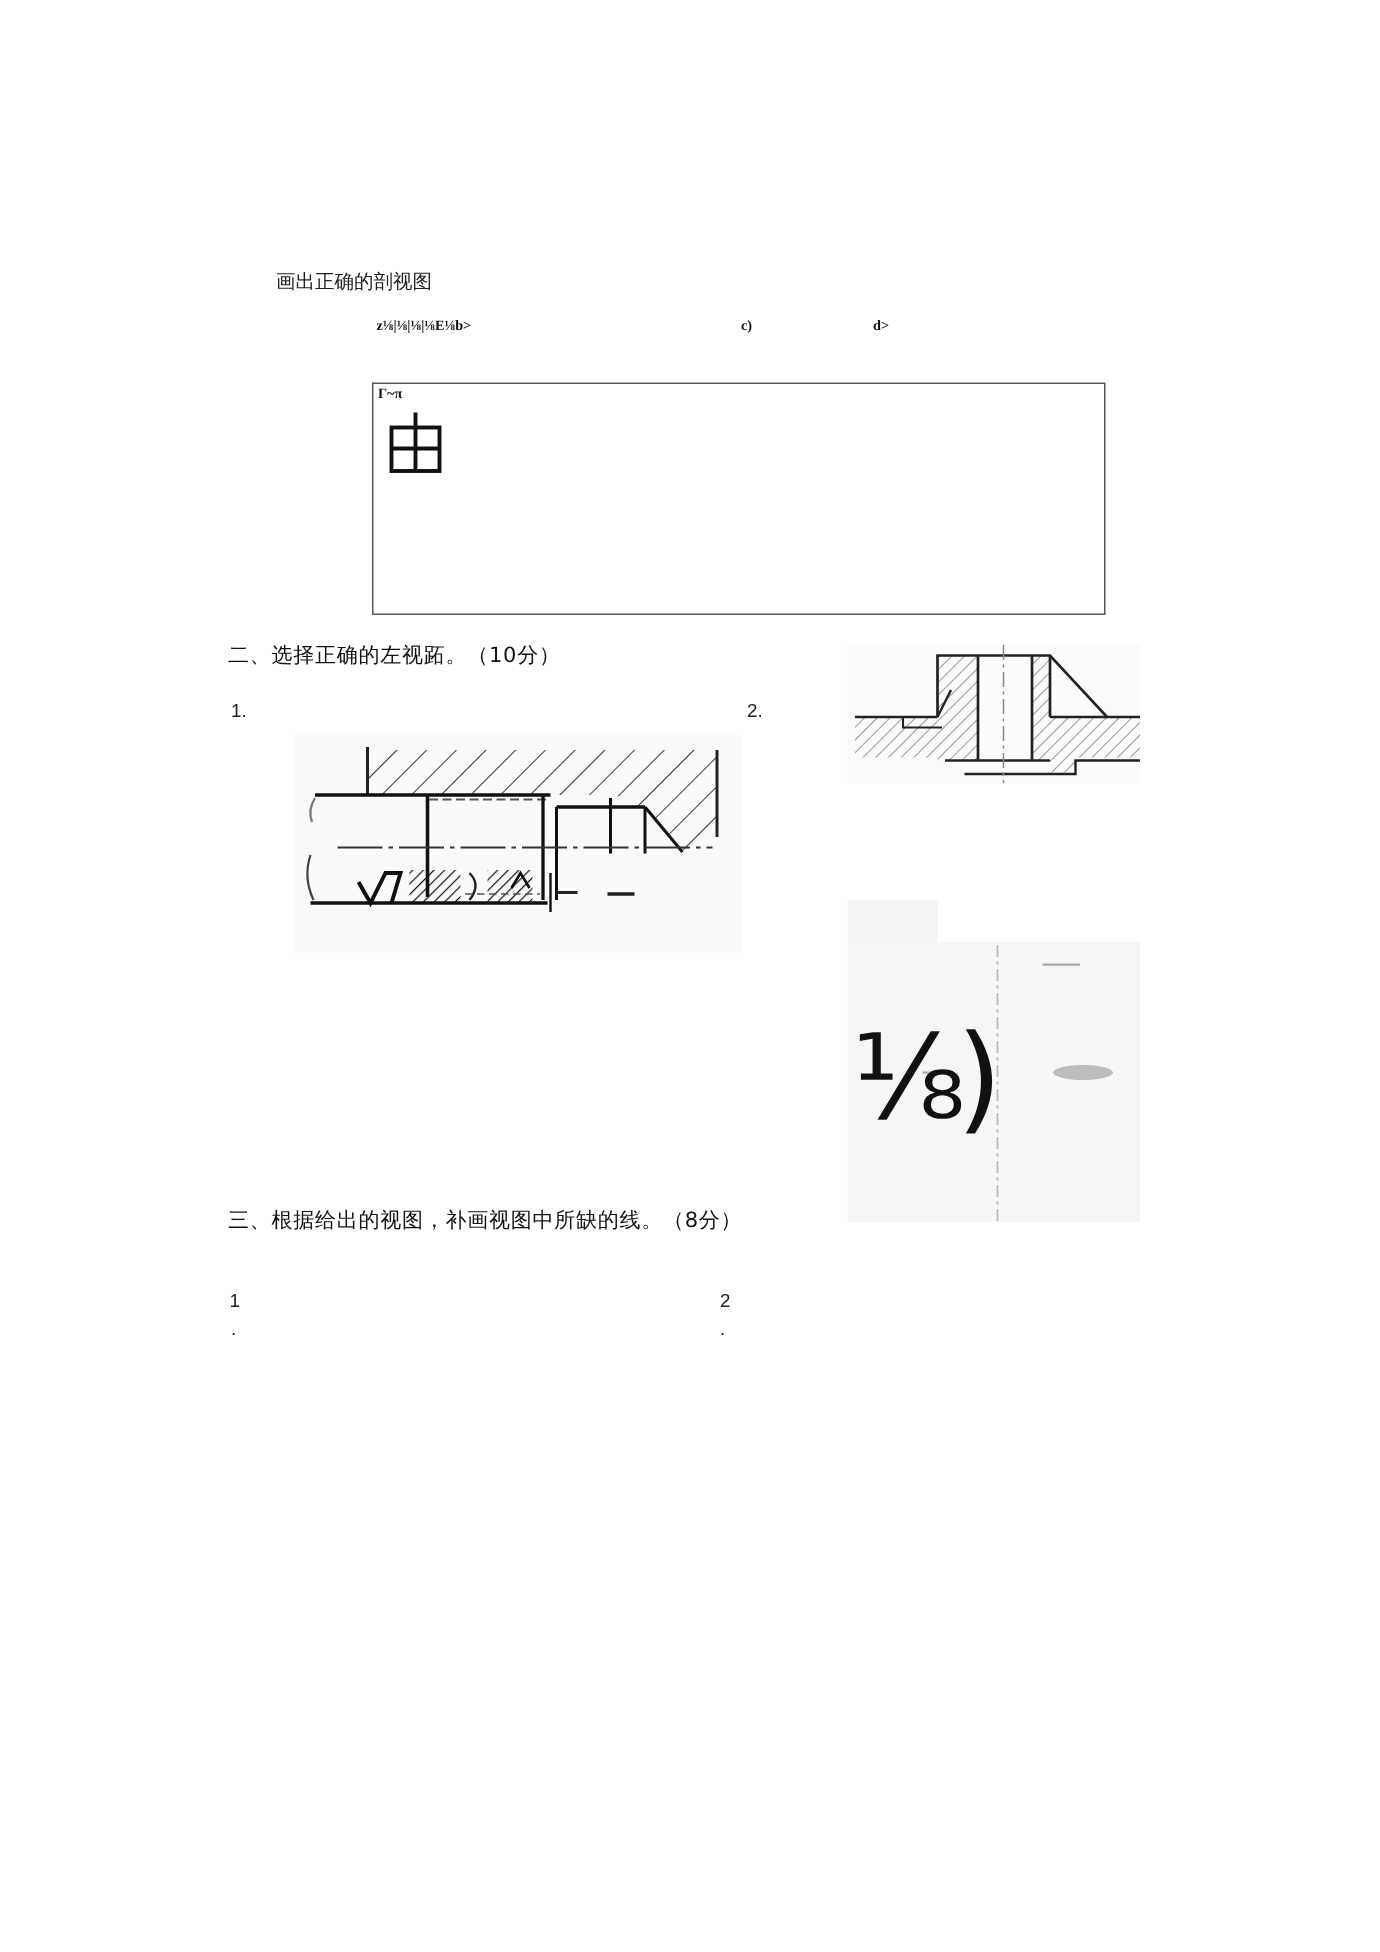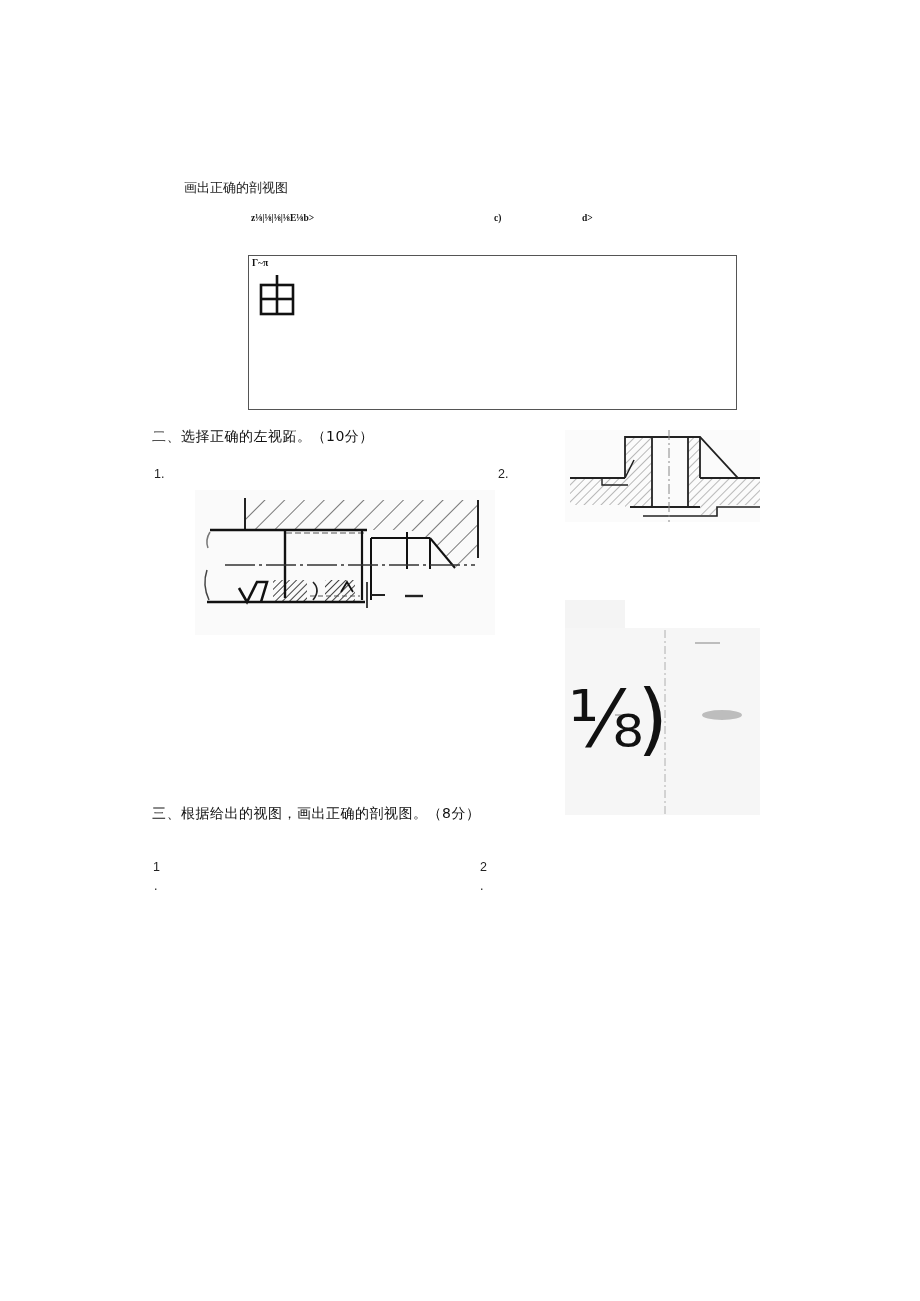--- a/index.html
+++ b/index.html
@@ -121,17 +121,17 @@
 <svg class="fig" style="left:565px; top:600px;" width="195" height="215" viewBox="0 0 195 215">
   <rect x="0" y="0" width="60" height="28" fill="#f4f4f4"></rect>
   <rect x="0" y="28" width="195" height="187" fill="#f6f6f6"></rect>
   <line x1="100" y1="30" x2="100" y2="215" stroke="#bbb" stroke-width="1.2" stroke-dasharray="8,3,2,3"></line>
   <line x1="130" y1="43" x2="155" y2="43" stroke="#aaa" stroke-width="1.5"></line>
   <line x1="50" y1="115" x2="70" y2="115" stroke="#aaa" stroke-width="1.5"></line>
   <ellipse cx="157" cy="115" rx="20" ry="5" fill="#bdbdbd"></ellipse>
 </svg>
 <div class="abs frac">⅛)</div>
 
-<div class="abs sec-title sec3-title">三、根据给出的视图，画出正确的剖视图。（8分）</div>
+<div class="abs sec-title sec3-title">三、根据给出的视图，补画视图中所缺的线。（8分）</div>
 <div class="abs num n31">1</div>
 <div class="abs num n31dot">.</div>
 <div class="abs num n32">2</div>
 <div class="abs num n32dot">.</div>
 
 </body></html>

